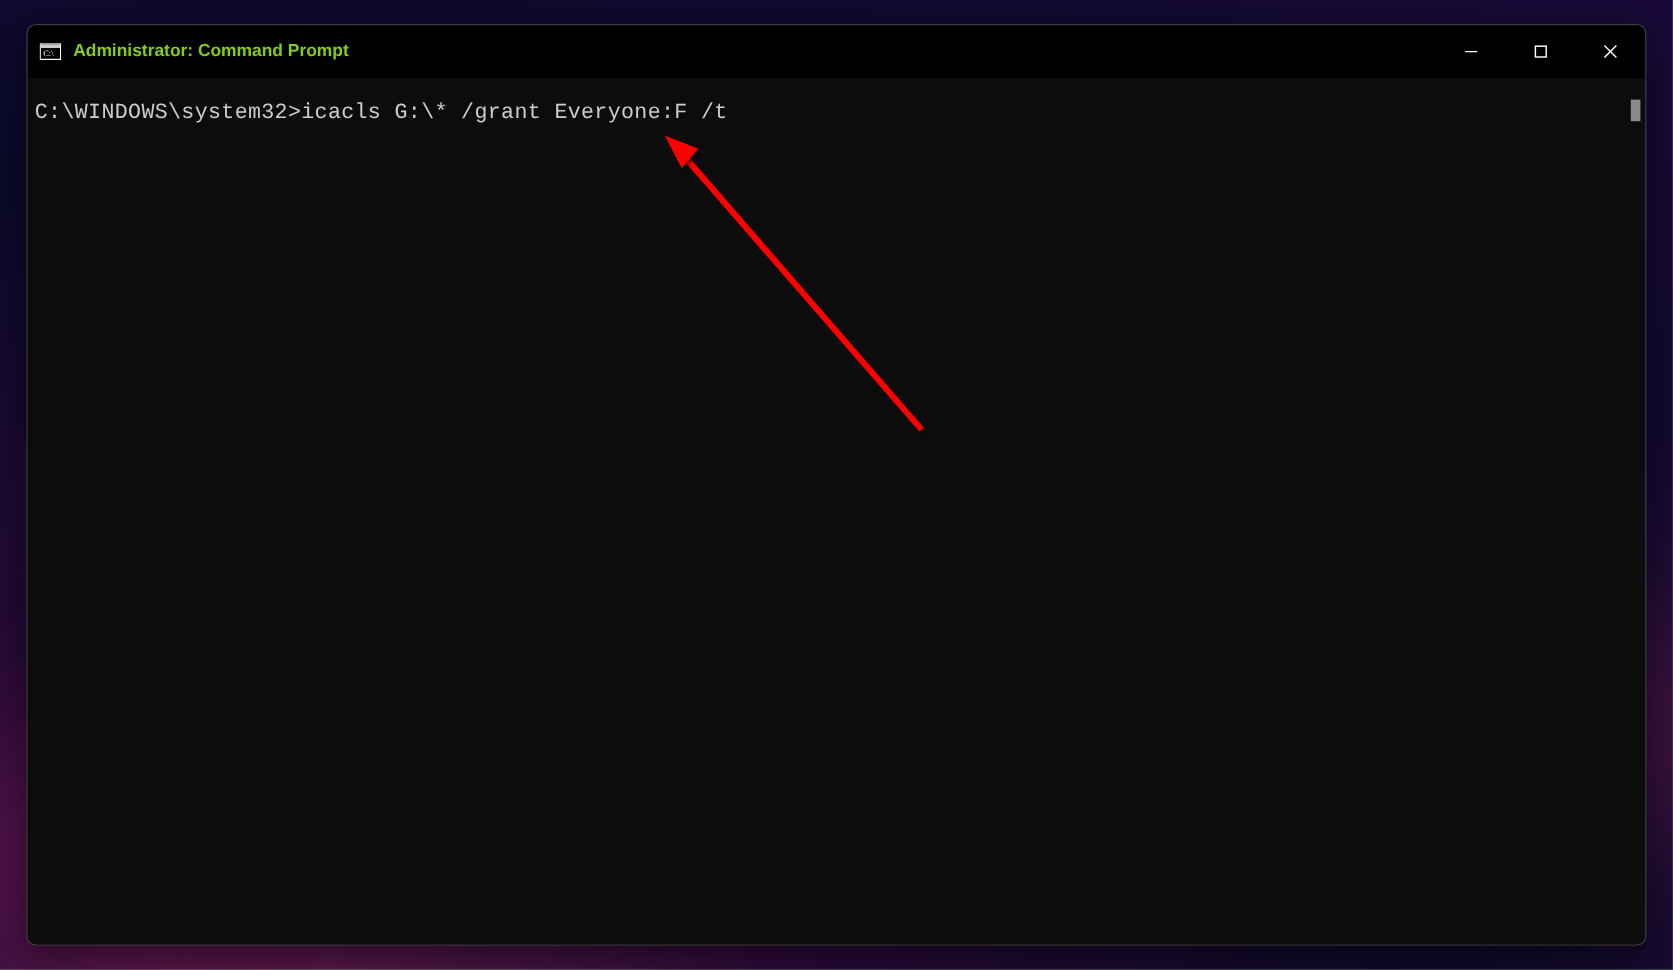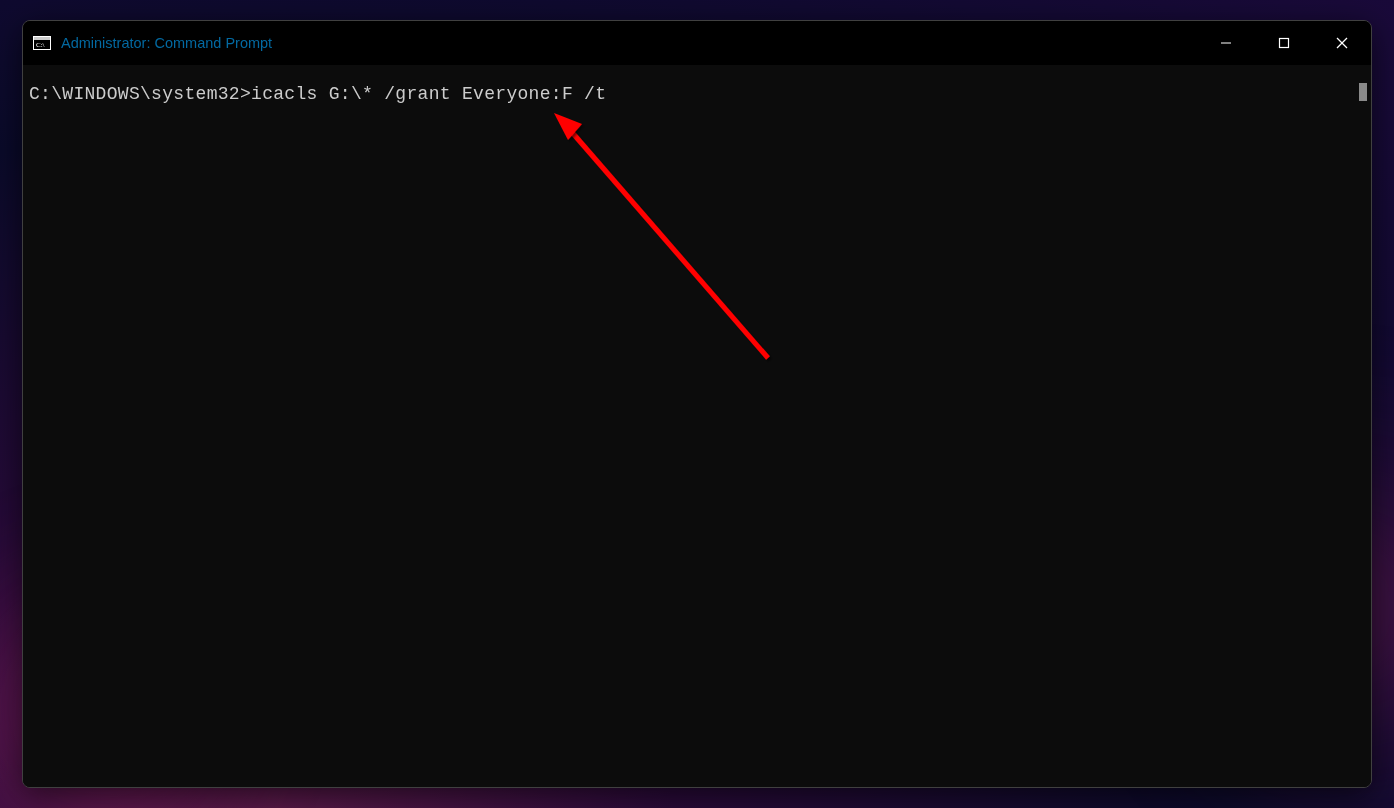--- a/index.html
+++ b/index.html
@@ -60,23 +60,23 @@
       height: 16px;
       margin-right: 10px;
       display: flex;
       align-items: center;
       justify-content: center;
     }
     .title-icon svg {
       display: block;
     }
     .title-text {
-      color: #0369a1;
+      color: #84cc16;
       font-size: 14.5px;
-      font-weight: 400;
+      font-weight: 700;
       flex: 1;
     }
     .window-controls {
       display: flex;
       height: 100%;
     }
     .win-btn {
       width: 58px;
       height: 100%;
       display: flex;

